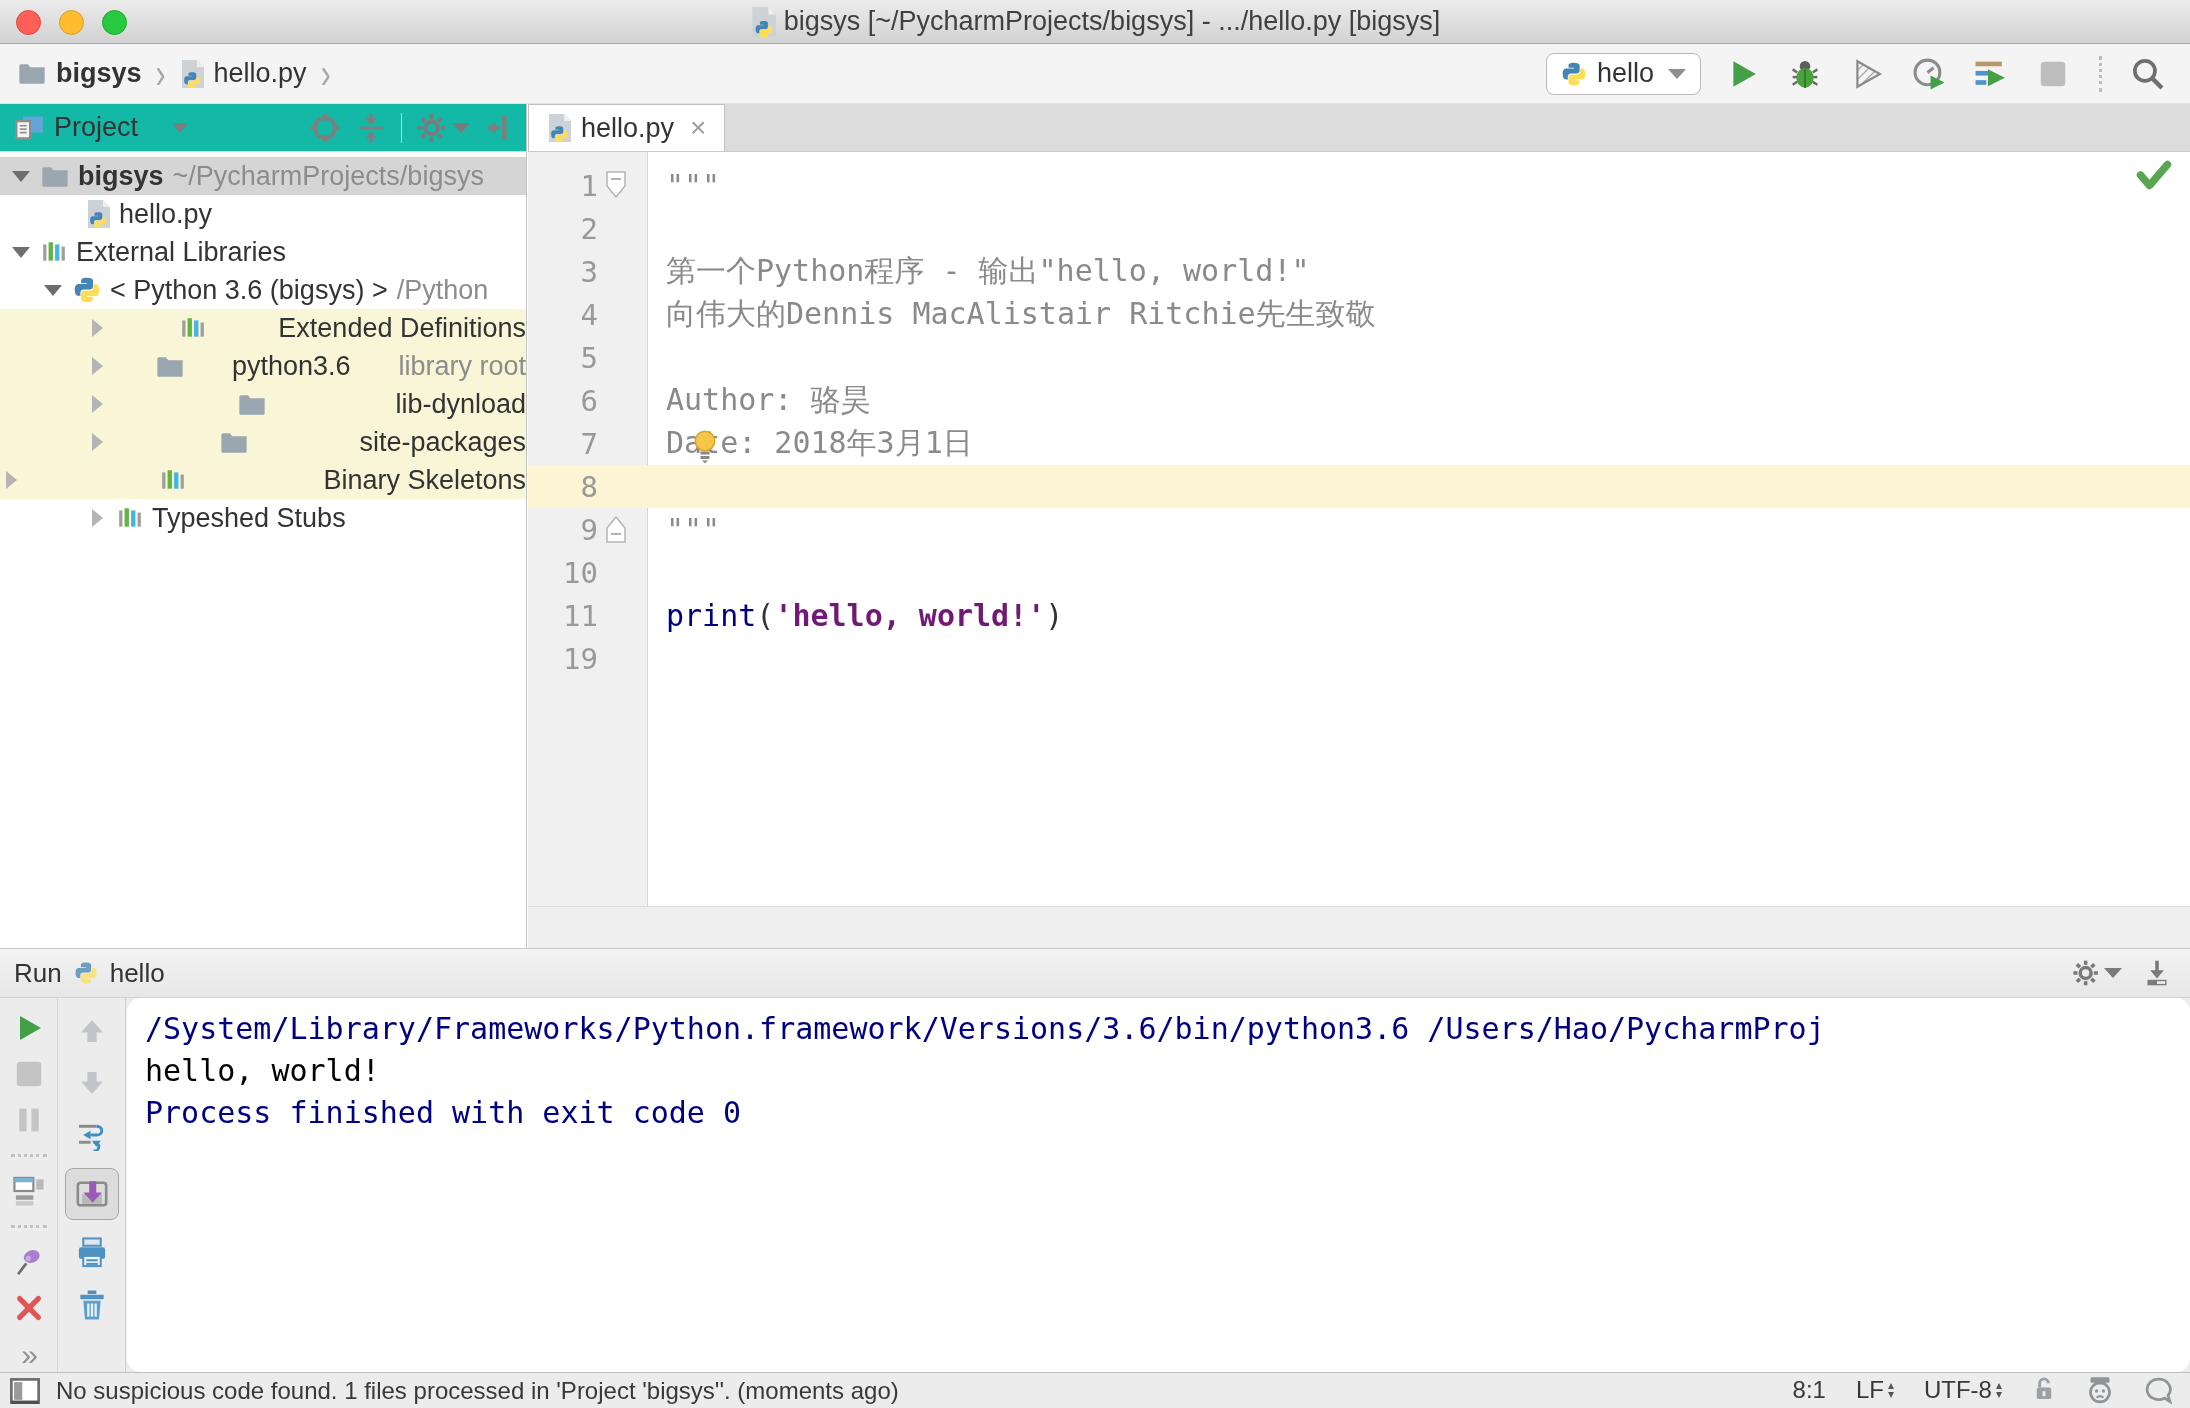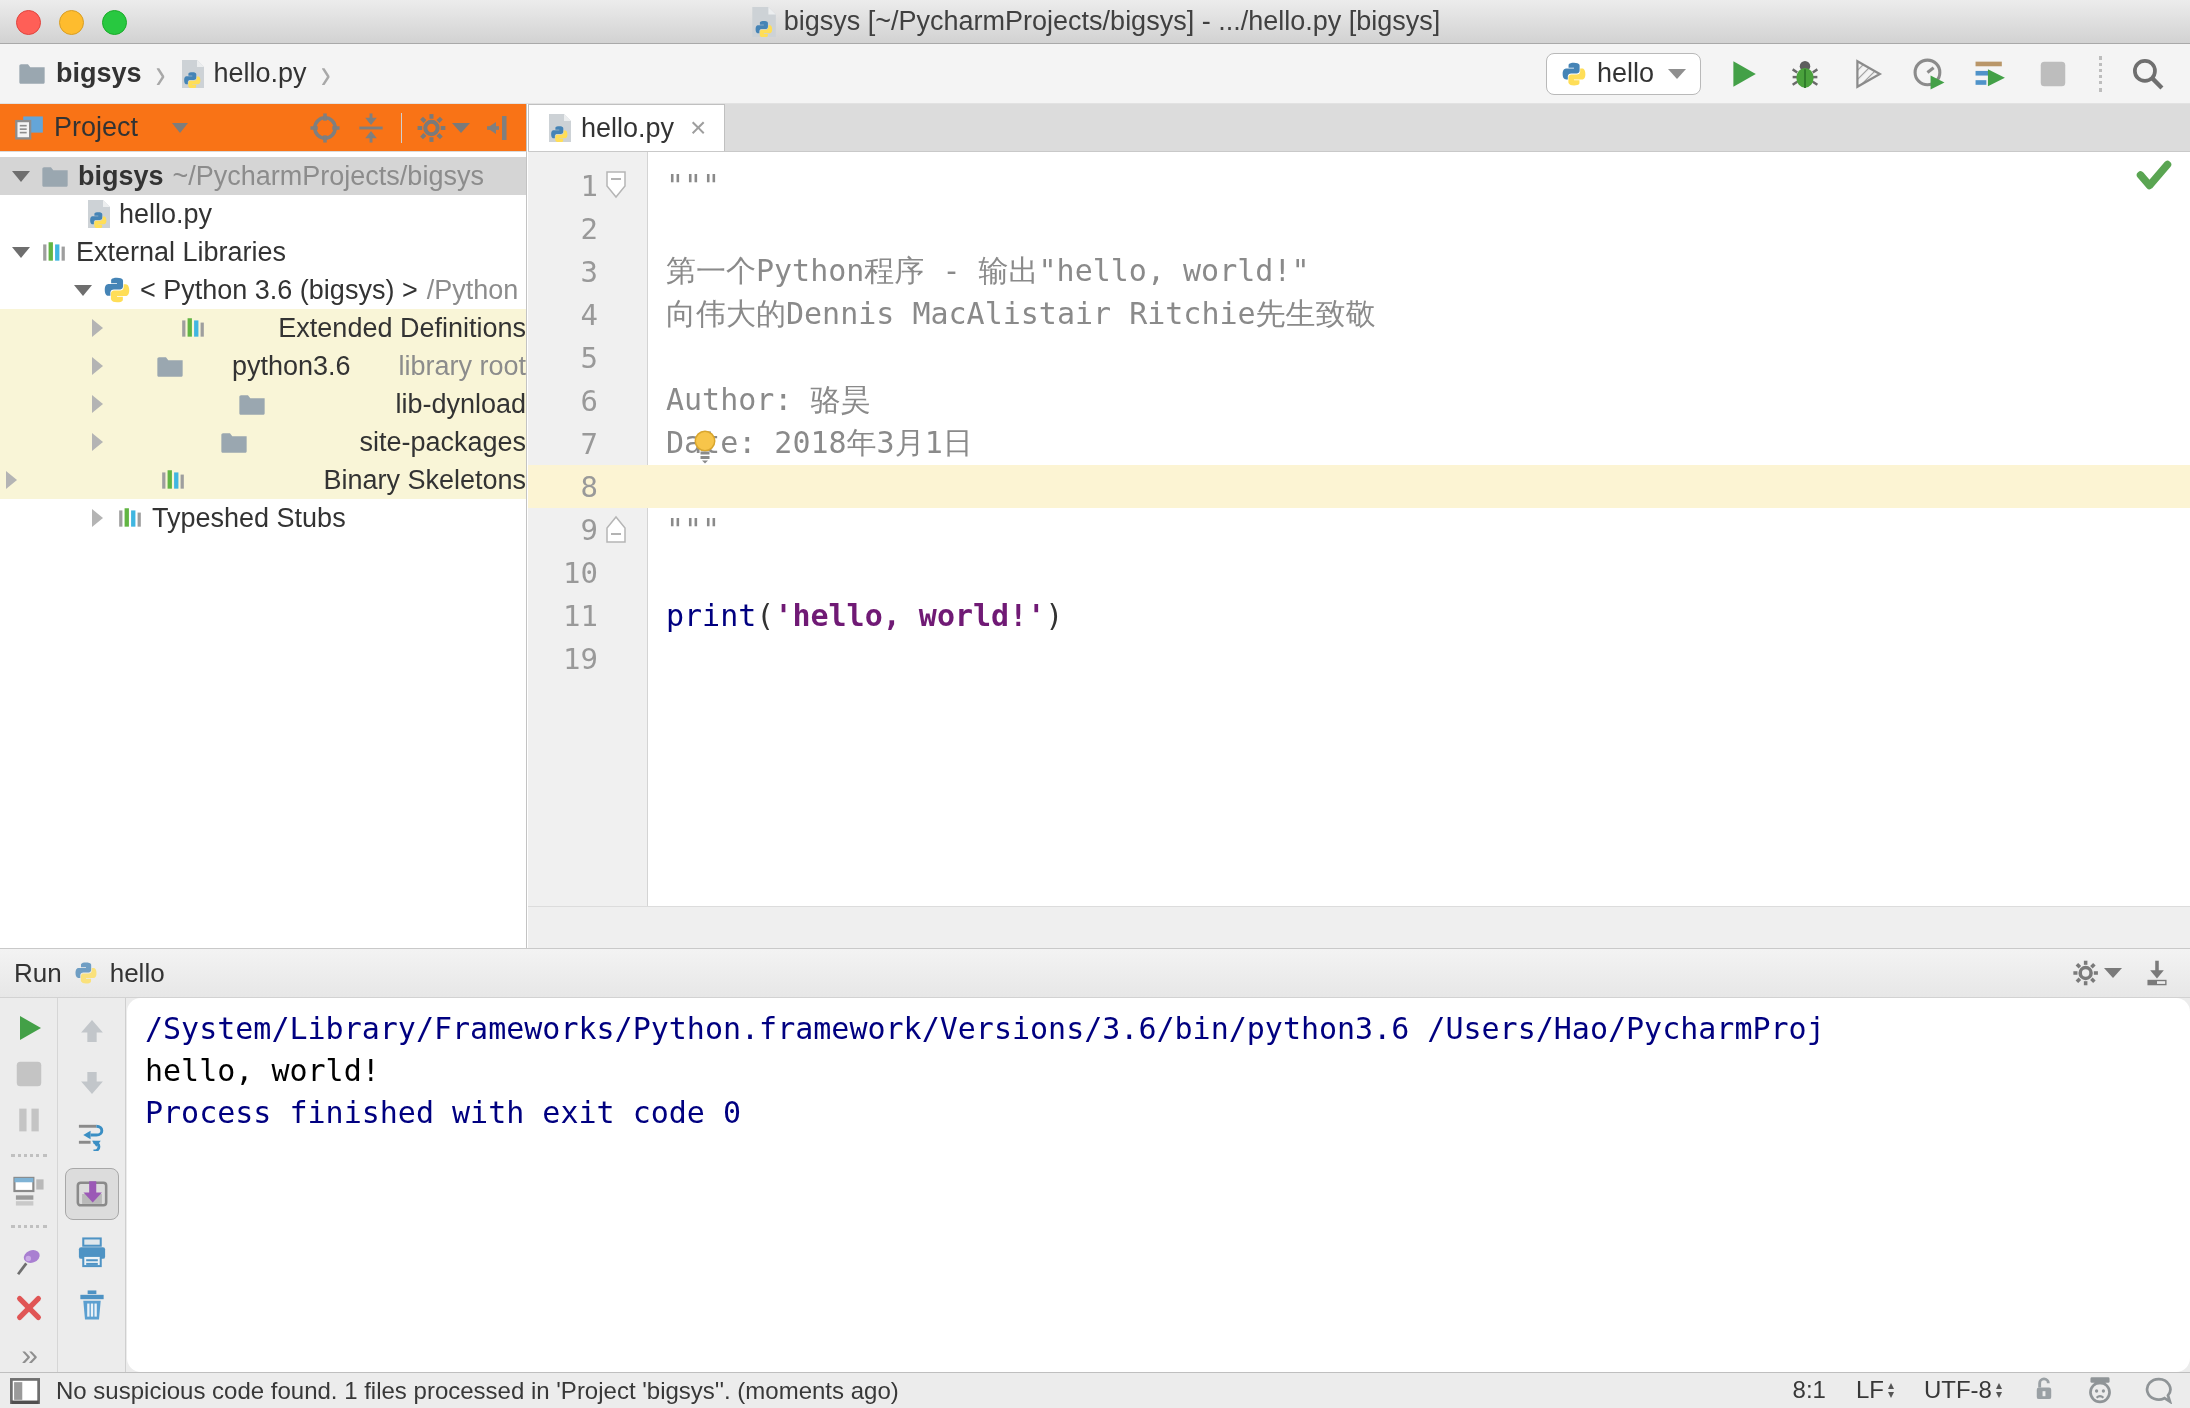--- a/index.html
+++ b/index.html
@@ -23,21 +23,21 @@
   .crumbs { display:flex; align-items:center; gap:10px; padding-left:18px; font-size:27px; }
   .crumb-sep { color:#a8a8a8; font-size:30px; padding:0 4px; transform:scaleY(1.4); }
   .nav-right { margin-left:auto; display:flex; align-items:center; gap:22px; padding-right:22px; }
   .runcombo { display:flex; align-items:center; gap:10px; background:#fff; border:1px solid #b9b9b9;
     border-radius:8px; height:42px; padding:0 14px; font-size:27px; }
   .combo-arrow { width:0; height:0; border-left:9px solid transparent; border-right:9px solid transparent; border-top:10px solid #8f8f8f; margin-left:4px; }
   .tbtn { width:40px; height:40px; display:flex; align-items:center; justify-content:center; }
   .vdots { width:0; height:36px; border-left:3px dotted #bdbdbd; margin:0 4px; }
 
   
-  .proj-header { position:absolute; left:0; top:104px; width:527px; height:48px; background:#f97316;
+  .proj-header { position:absolute; left:0; top:104px; width:527px; height:48px; background:#14b8a6;
     border-bottom:1px solid #d9d9d9; border-right:1px solid #c3c3c3; display:flex; align-items:center; font-size:27px; }
   .proj-header .ph-left { display:flex; align-items:center; gap:10px; padding-left:14px; }
   .ph-arrow { width:0; height:0; border-left:8px solid transparent; border-right:8px solid transparent; border-top:10px solid #7d7d7d; margin-left:24px; }
   .ph-icons { margin-left:auto; display:flex; align-items:center; gap:14px; padding-right:12px; }
   .ph-sep { width:0; height:30px; border-left:1px solid #cfcfcf; }
 
   .tree { position:absolute; left:0; top:152px; width:527px; height:796px; background:#fff;
     border-right:1px solid #c3c3c3; padding-top:5px; overflow:hidden; }
   .trow { height:38px; display:flex; align-items:center; gap:9px; font-size:27px; white-space:nowrap; }
   .trow.sel { background:#d5d5d5; }
@@ -322,21 +322,21 @@
         <svg width="26" height="26" viewBox="0 0 24 24">
           <rect x="2" y="5" width="3" height="15" fill="#9e9e9e"></rect>
           <rect x="7" y="3" width="4" height="17" fill="#62b543"></rect>
           <rect x="13" y="5" width="4" height="15" fill="#40b6e0"></rect>
           <rect x="19" y="7" width="3" height="13" fill="#9e9e9e"></rect>
         </svg>
       </span>
     <span class="tname">External Libraries</span>
   </div>
 
-  <div class="trow" style="padding-left:72px">
+  <div class="trow" style="padding-left:42px">
     <span class="tarr">
         <span class="arr-down"></span>
       </span>
     <span class="icon">
         <svg width="28" height="28" viewBox="0 0 32 32">
           <path fill="#4584b6" d="M15.9 2c-7 0-6.6 3-6.6 3v3.2h6.7v1H6.6S2 8.6 2 15.8s4 6.9 4 6.9h2.4v-3.3s-.1-4 4-4h6.7s3.8.1 3.8-3.7V5.6S23.5 2 15.9 2z"></path>
           <path fill="#ffde57" d="M16.1 30c7 0 6.6-3 6.6-3v-3.2H16v-1h9.4s4.6.6 4.6-6.6-4-6.9-4-6.9h-2.4v3.3s.1 4-4 4h-6.7s-3.8-.1-3.8 3.7v5.1S8.5 30 16.1 30z"></path>
         </svg>
       </span>
     <span class="tname">&lt; Python 3.6 (bigsys) &gt;</span>

